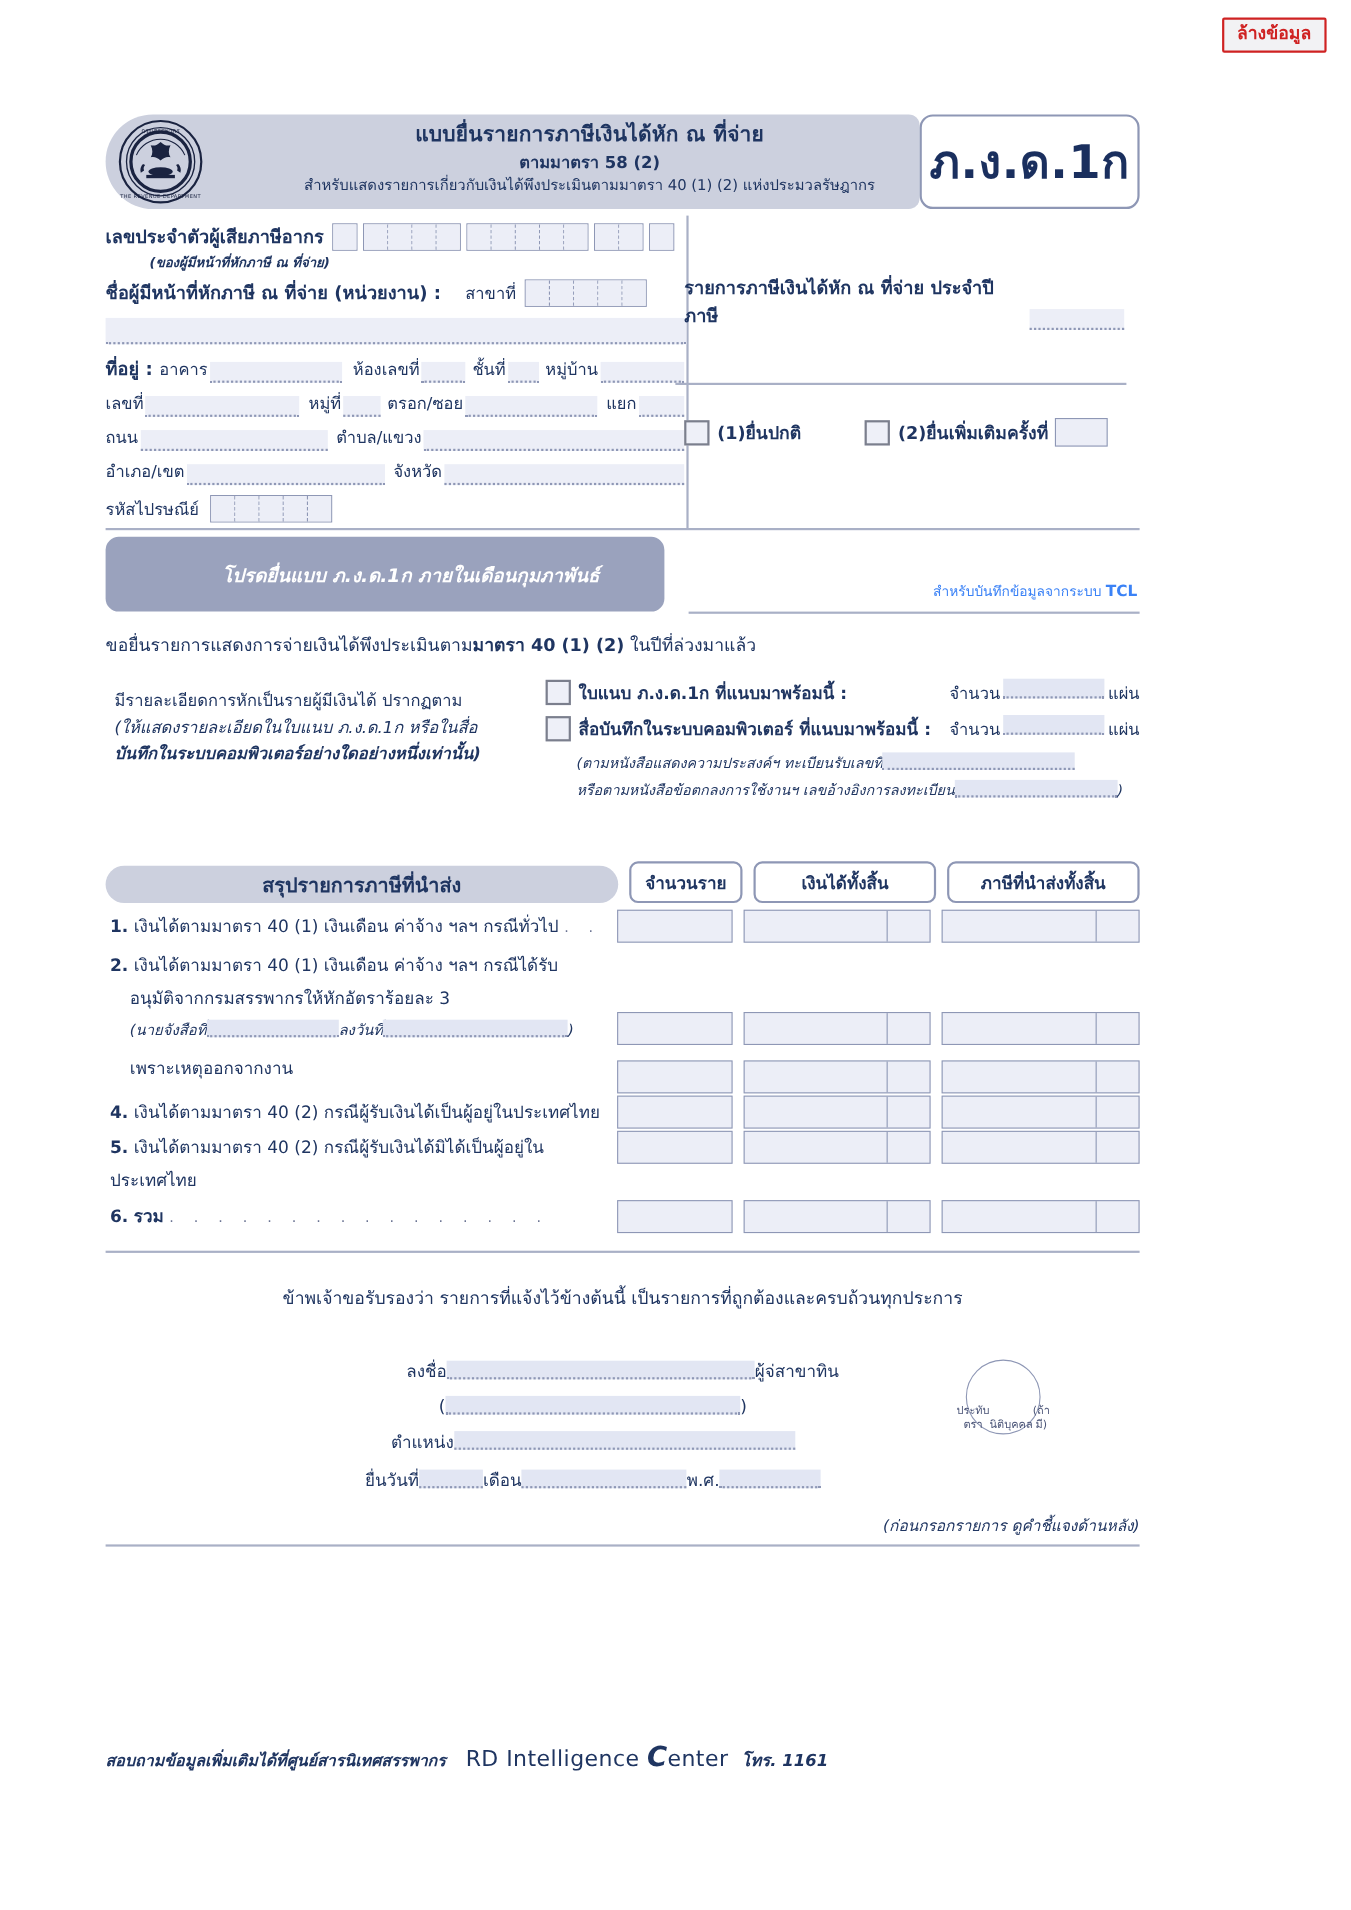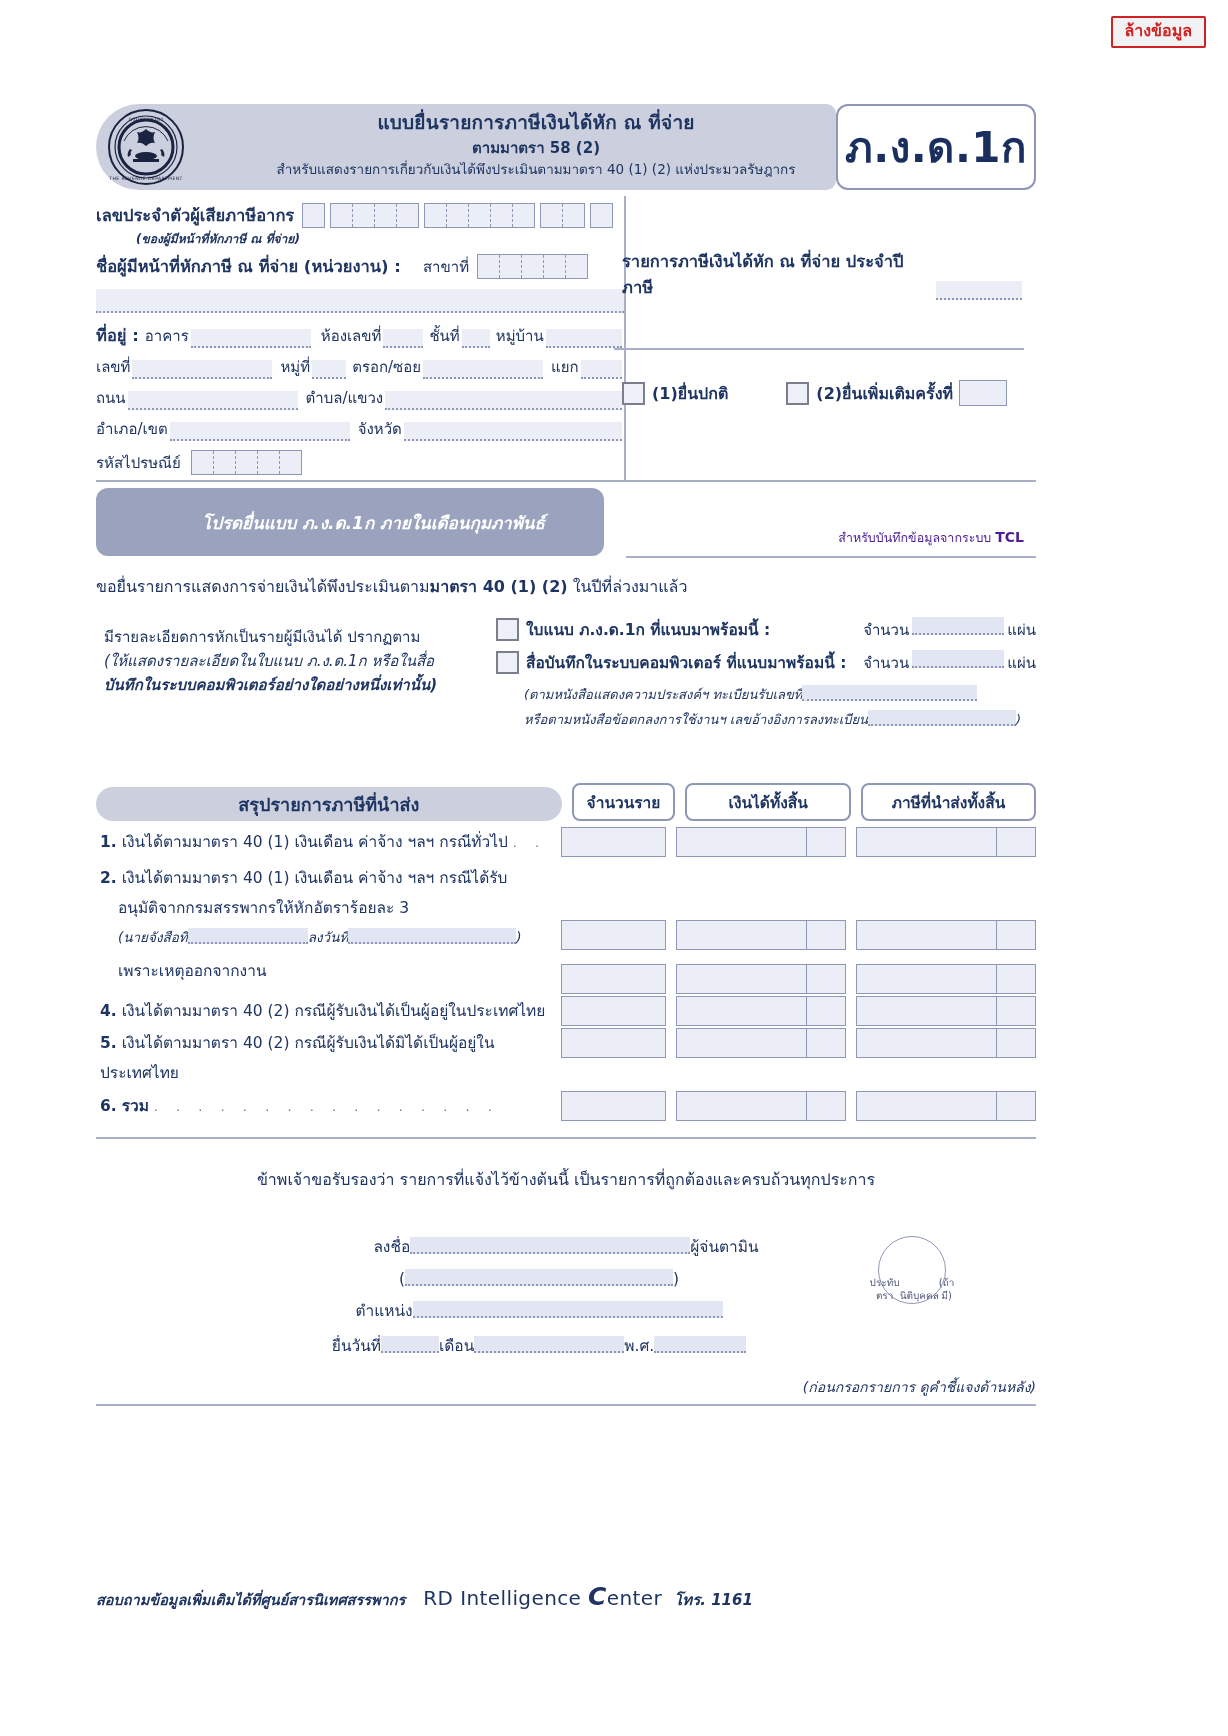--- a/index.html
+++ b/index.html
@@ -92,22 +92,22 @@
     position:relative;margin-top:0;height:78px;
   }
   .notice-band{
     position:absolute;left:0;top:6px;width:508px;height:68px;
     background:#9aa2bd;border-radius:12px;
     display:flex;align-items:center;
     color:#ffffff;font-size:17px;font-style:italic;font-weight:bold;
     padding-left:106px;box-sizing:border-box;
   }
   .tcl{
-    position:absolute;right:12px;top:46px;
-    color:#4c1d95;font-size:12.5px;
+    position:absolute;right:2px;top:46px;
+    color:#3b82f6;font-size:12.5px;
   }
   .tcl b{font-size:14px;}
   .notice-sep{
     position:absolute;left:530px;top:74px;width:410px;
     border-top:2px solid #a9b0c6;
   }
 
   
   .decl{margin-top:14px;font-size:16px;}
   .decl b{font-weight:bold;}
@@ -543,21 +543,21 @@
         </div>
       </div>
     </div>
 
     <div class="hr"></div>
 
     <div class="certify">ข้าพเจ้าขอรับรองว่า รายการที่แจ้งไว้ข้างต้นนี้ เป็นรายการที่ถูกต้องและครบถ้วนทุกประการ</div>
 
     <div class="signblock">
       <div class="signline">
-        <span>ลงชื่อ</span><span class="ln" style="width:280px;"></span><span>ผู้จ่นตามิน</span>
+        <span>ลงชื่อ</span><span class="ln" style="width:280px;"></span><span>ผู้จ่สาขาทิน</span>
       </div>
       <div class="signline" style="padding-right:54px;">
         <span>(</span><span class="ln" style="width:268px;"></span><span>)</span>
       </div>
       <div class="signline" style="padding-right:54px;">
         <span>ตำแหน่ง</span><span class="ln" style="width:310px;"></span>
       </div>
       <div class="signline" style="padding-right:54px;">
         <span>ยื่นวันที่</span><span class="ln" style="width:58px;"></span><span>เดือน</span><span class="ln" style="width:150px;"></span><span>พ.ศ.</span><span class="ln" style="width:92px;"></span>
       </div>

